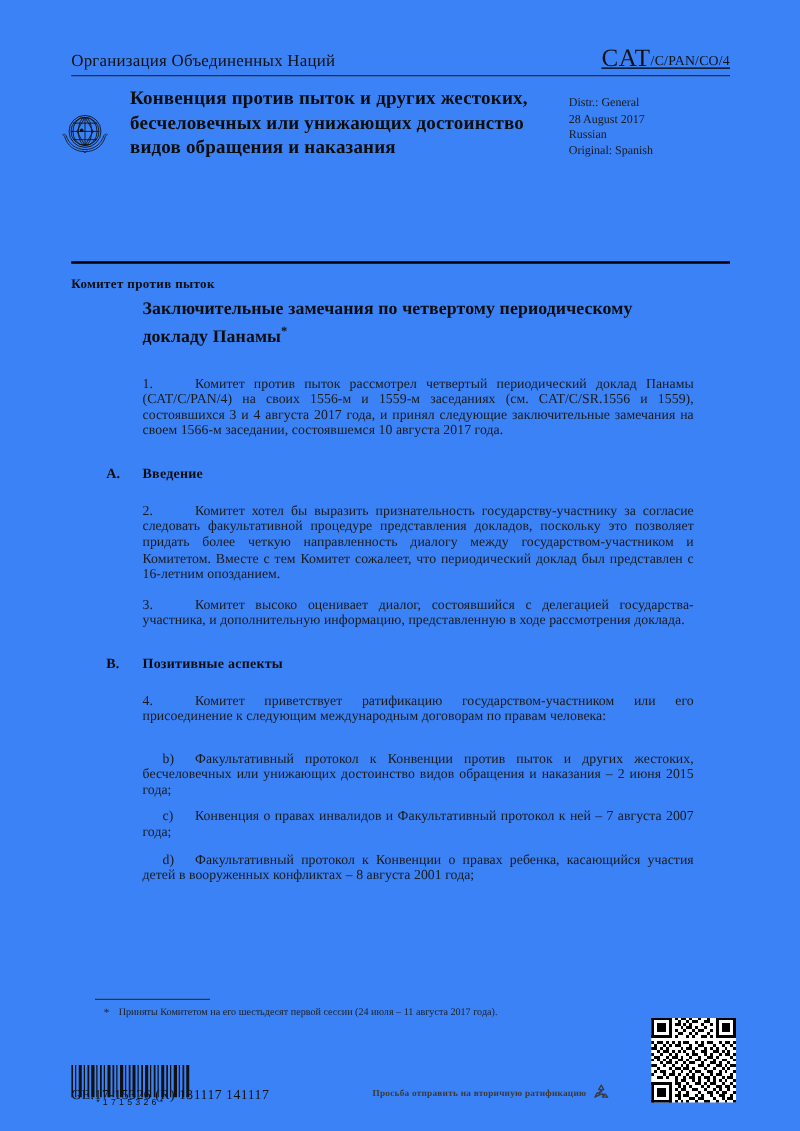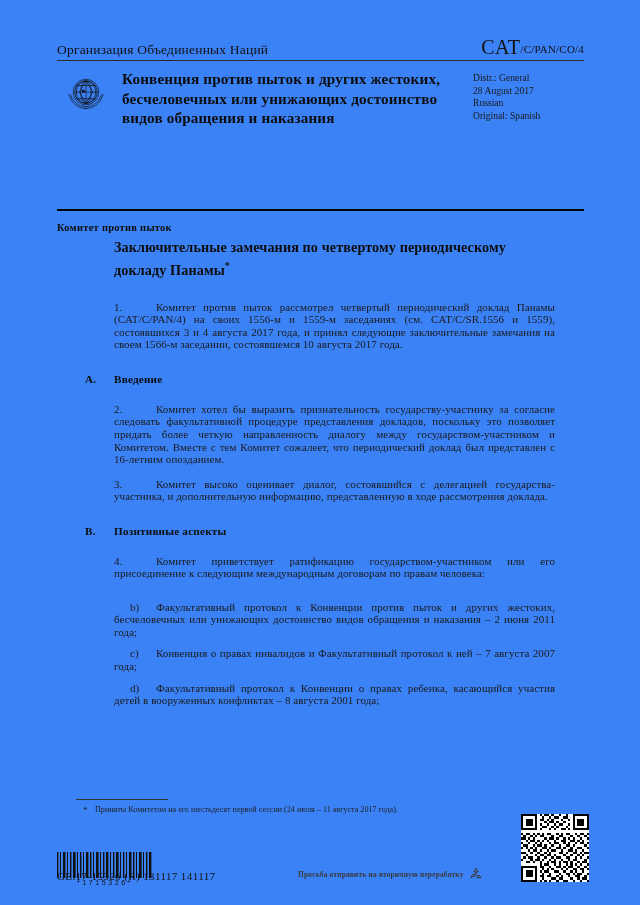--- a/index.html
+++ b/index.html
@@ -41,20 +41,21 @@
   .org-name {
     font-family: "Liberation Serif", serif;
     font-size: 13.5px;
     letter-spacing: 0.2px;
     color: #111;
     white-space: nowrap;
   }
   .symbol {
     white-space: nowrap;
     text-align: center;
+    text-decoration: underline;
   }
   .symbol .sym-main {
     font-size: 20px;
     letter-spacing: 0.5px;
     color: #111;
   }
   .symbol .sym-sub {
     font-size: 11px;
     letter-spacing: 0.2px;
     color: #111;
@@ -66,25 +67,25 @@
     left: 57px;
     top: 60px;
     width: 527px;
     height: 0;
     border-top: 1.5px solid #2b2b2b;
   }
 
   
   .titleblock {
     position: absolute;
-    left: 64px;
+    left: 46px;
     top: 68px;
     width: 527px;
     display: flex;
-    align-items: flex-start;
+    align-items: flex-end;
   }
   .emblem-cell {
     width: 58px;
     flex: 0 0 58px;
     padding-top: 3px;
   }
   .emblem {
     width: 44px;
     height: 44px;
     display: block;
@@ -344,21 +345,21 @@
 
     <div class="sp-18"></div>
 
     <div class="para"><span class="num">4.</span><span>Комитет приветствует ратификацию государством-участником или его присоединение к следующим международным договорам по правам человека:</span></div>
 
     <div class="sp-12"></div>
 
 
     <div class="sp-9"></div>
 
-    <div class="para sub"><span class="num">b)</span><span>Факультативный протокол к Конвенции против пыток и других жестоких, бесчеловечных или унижающих достоинство видов обращения и наказания – 2 июня 2011 года;</span></div>
+    <div class="para sub"><span class="num">b)</span><span>Факультативный протокол к Конвенции против пыток и других жестоких, бесчеловечных или унижающих достоинство видов обращения и наказания – 2 июня 2015 года;</span></div>
 
     <div class="sp-9"></div>
 
     <div class="para sub"><span class="num">c)</span><span>Конвенция о правах инвалидов и Факультативный протокол к ней – 7 августа 2007 года;</span></div>
 
     <div class="sp-9"></div>
 
     <div class="para sub"><span class="num">d)</span><span>Факультативный протокол к Конвенции о правах ребенка, касающийся участия детей в вооруженных конфликтах – 8 августа 2001 года;</span></div>
 
     <div class="sp-9"></div>
@@ -404,21 +405,21 @@
         <rect x="82" y="0" width="2.6" height="26"></rect>
         <rect x="86" y="0" width="1" height="26"></rect>
         <rect x="89" y="0" width="1.4" height="26"></rect>
         <rect x="92" y="0" width="2.4" height="26"></rect>
       </g>
     </svg>
     <div class="barcode-text">*1715326*</div>
   </div>
 
   <div class="recycle">
-    <span class="recycle-text">Просьба отправить на вторичную переработку</span>
+    <span class="recycle-text">Просьба отправить на вторичную ратификацию</span>
     <svg width="16" height="16" viewBox="0 0 24 24">
       <g fill="none" stroke="#3a3a3a" stroke-width="1.5" stroke-linejoin="round">
         <path d="M12 3.2 L15.1 8.6 L12.6 8.6 L12.6 11 L11.4 11 L11.4 8.6 L8.9 8.6 Z"></path>
         <path d="M4.3 17.6 L7.4 12.2 L8.6 13.4 L9.8 11.4 L10.8 12 L9.6 14 L11.9 14 Z"></path>
         <path d="M19.7 17.6 L13.5 17.6 L14.7 16.1 L12.9 14.3 L13.7 13.5 L15.5 15.3 L16.7 13.7 Z"></path>
       </g>
     </svg>
   </div>
 
   <div class="qr">

